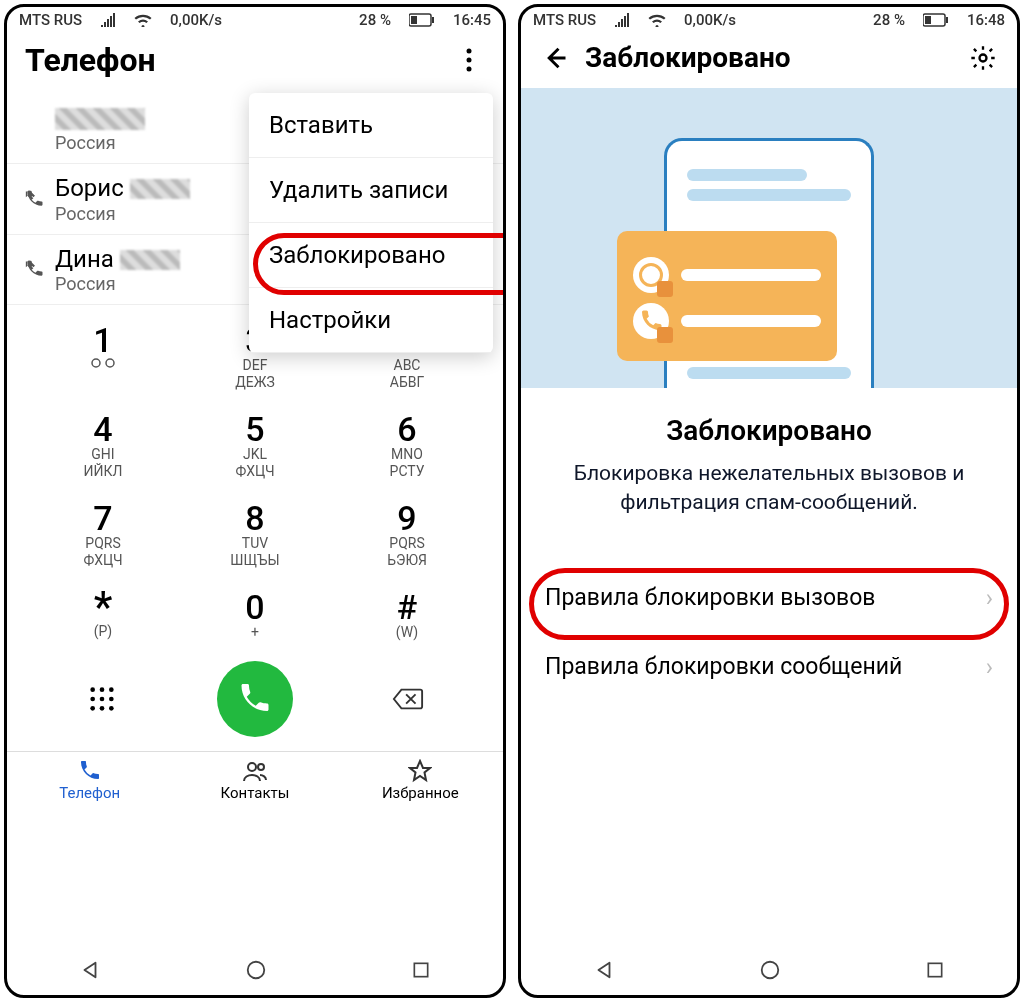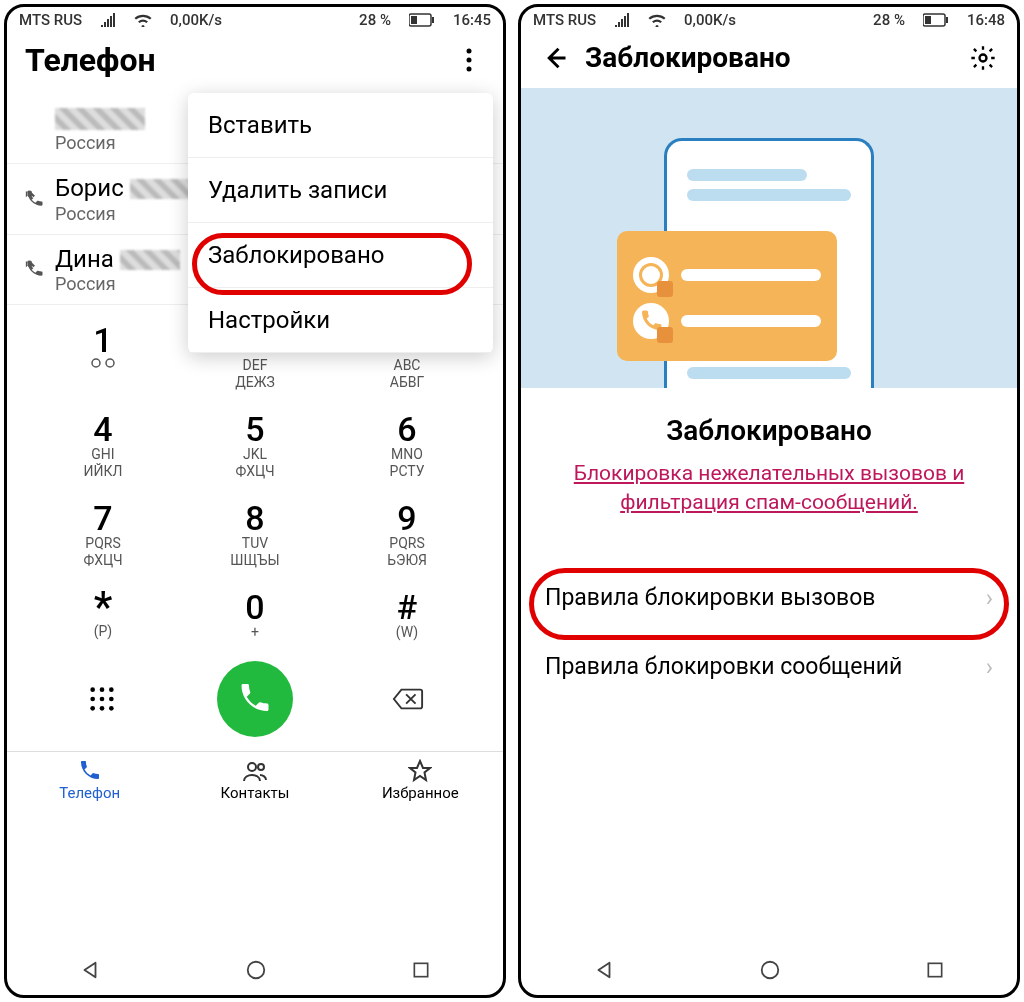--- a/index.html
+++ b/index.html
@@ -20,21 +20,21 @@
   .call-icon { width:22px; color:#555; }
   .call-text { flex:1;}
   .call-name { font-size: 24px; line-height:1.2;}
   .call-loc { font-size: 18px; color:#666; }
   .pix { display:inline-block; width:90px; height:22px; vertical-align:middle;
     background-image: repeating-linear-gradient(45deg,#ddd 0 6px,#bbb 6px 12px);
     filter: blur(1px);
   }
   .pix-sm{width:60px;height:20px;}
   
-  .popup { position:absolute; right:10px; top:0; width:305px; background:#fff; box-shadow:0 4px 20px rgba(0,0,0,.2); border-radius:6px; z-index:5;}
+  .popup { position:absolute; right:10px; top:0; width:244px; background:#fff; box-shadow:0 4px 20px rgba(0,0,0,.2); border-radius:6px; z-index:5;}
   .popup-item{ font-size:24px; padding:18px 20px; border-bottom:1px solid #eee;}
   .popup-item:last-child{border:none;}
   .highlight-oval { position:absolute; border:5px solid #e00000; border-radius:40px; pointer-events:none;}
   
   .dialer { flex:1; display:flex; flex-direction:column;}
   .keypad { display:grid; grid-template-columns:repeat(3,1fr); text-align:center; padding:10px 20px 0;}
   .key { padding:8px 0 14px;}
   .key-digit { font-size:34px; font-weight:500; line-height:1;}
   .key-sub { font-size:14px; color:#555; line-height:1.2;}
   .key-sub2 { font-size:14px; color:#555;}
@@ -55,21 +55,21 @@
   .hero-line{height:12px;background:#bcdcf0;border-radius:6px;margin:8px 0;}
   .hero-line.short{width:120px;}
   .hero-card{position:absolute;left:-50px;top:90px;width:220px;height:130px;background:#f5b458;border-radius:10px;padding:16px;}
   .hero-card-row{display:flex;align-items:center;gap:12px;margin:10px 0;}
   .hero-circ{width:36px;height:36px;border-radius:50%;background:#fff;position:relative;}
   .hero-badge{position:absolute;right:-4px;bottom:-4px;width:16px;height:16px;background:#e8913c;border-radius:3px;}
   .hero-bar{flex:1;height:12px;background:#fff;border-radius:6px;}
   
   .blocked-body{ padding:26px 30px; text-align:center;}
   .blocked-title{font-size:28px;font-weight:600;margin-bottom:12px;}
-  .blocked-desc{font-size:21px;color:#be185d;line-height:1.4;text-decoration:underline;}
+  .blocked-desc{font-size:21px;color:#0f172a;line-height:1.4;}
   
   .rule-list{margin-top:20px;}
   .rule-item{display:flex;align-items:center;justify-content:space-between;padding:20px 24px;font-size:23px;position:relative;gap:28px;}
   .rule-item .chev{color:#bbb;font-size:24px;}
   .rule-text{flex:1;text-align:left;line-height:1.25;}
   
   svg{display:block;}
 </style>
 </head>
 <body>

